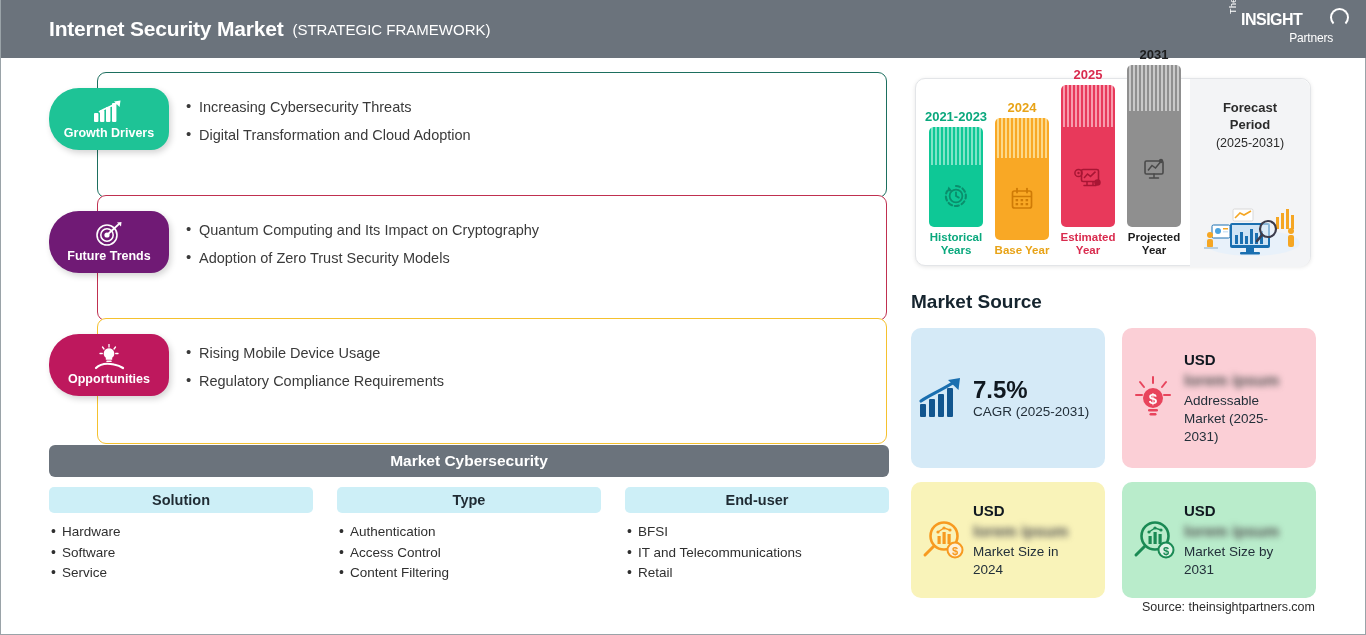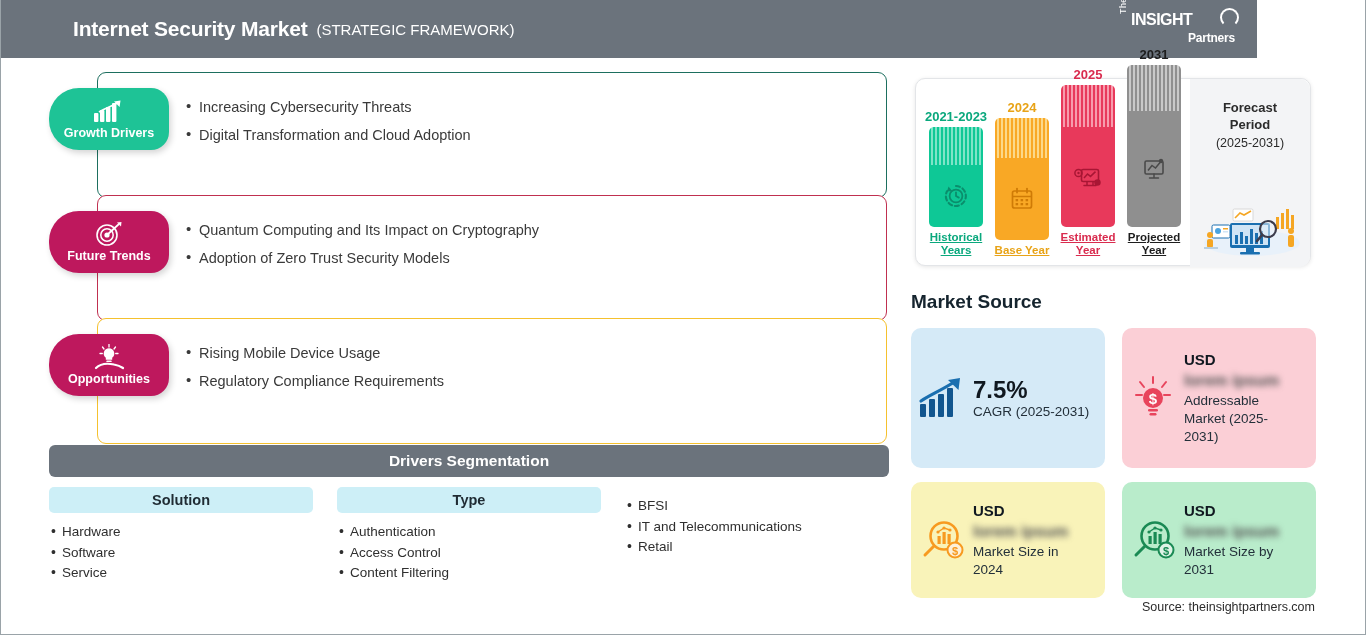--- a/index.html
+++ b/index.html
@@ -13,23 +13,23 @@
     position: relative;
     width: 1366px; height: 635px;
     background: #ffffff;
     border: 1px solid #9aa3a8;
     border-top: none;
   }
 
   
   .header {
     position: absolute; left: 0; top: 0;
-    width: 1256px; height: 58px;
+    width: 1366px; height: 58px;
     background: #6b737c;
-    display: flex; align-items: center; padding-left: 24px;
+    display: flex; align-items: center;
   }
   .header-title {
     margin-left: 48px;
     color: #ffffff;
     font-size: 21px; font-weight: bold;
     letter-spacing: -0.2px;
     white-space: nowrap;
   }
   .header-sub {
     margin-left: 9px;
@@ -48,22 +48,22 @@
     font-size: 9px; line-height: 9px;
     transform: rotate(-90deg); transform-origin: left top;
     letter-spacing: 0.4px;
   }
   .logo-insight {
     position: absolute; left: 12px; top: 3px;
     font-size: 16px; font-weight: bold;
     letter-spacing: -0.5px;
   }
   .logo-partners {
-    position: absolute; right: 4px; top: 23px;
-    font-size: 12px; font-weight: bold;
+    position: absolute; right: 16px; top: 23px;
+    font-size: 12px; font-weight: normal;
     letter-spacing: -0.2px;
   }
   .logo-ring {
     position: absolute; right: 0px; top: 0px;
     width: 19px; height: 19px;
     border: 2.5px solid #ffffff;
     border-radius: 50%;
     border-bottom-color: transparent;
   }
 
@@ -101,21 +101,21 @@
     position: absolute; left: 48px; top: 30px;
     width: 120px; height: 62px;
     border-radius: 30px 18px 18px 30px;
     color: #ffffff;
     display: flex; flex-direction: column;
     align-items: center; justify-content: center;
     box-shadow: 2px 3px 6px rgba(0,0,0,0.17);
     z-index: 4;
   }
   .badge.green  { background: #1ec396; }
-  .badge.red    { background: #be185d; }
+  .badge.red    { background: #701a75; }
   .badge.yellow { background: #be185d; }
   .badge-icon { height: 26px; display: flex; align-items: flex-end; }
   .badge-label {
     font-size: 12.5px; font-weight: bold;
     margin-top: 2px; white-space: nowrap;
   }
 
   
   .seg { position: absolute; left: 48px; top: 445px; width: 840px; }
   .seg-title {
@@ -172,21 +172,21 @@
   }
   .fc-bar .stripe {
     position: absolute; left: 0; top: 0; width: 100%;
   }
   .fc-bar .solid {
     position: absolute; left: 0; bottom: 0; width: 100%;
     display: flex; align-items: center; justify-content: center;
   }
   .fc-caption {
     font-size: 11.5px; font-weight: bold; text-align: center;
-    line-height: 13px; margin-top: 4px; text-decoration: underline;
+    line-height: 13px; margin-top: 4px;
   }
   .fc-side {
     width: 120px; height: 188px;
     background: #f3f4f6;
     border-radius: 0 10px 10px 0;
     display: flex; flex-direction: column;
     align-items: center; padding-top: 20px;
     position: relative;
   }
   .fc-side-title {
@@ -307,21 +307,21 @@
             <rect x="13.3" y="16.6" width="5.4" height="1.5" fill="#fff" rx="0.7"></rect>
             <path d="M3 24 C8 19, 14 19, 21 20.5 C25 21.2, 28 22.6, 30 24" stroke="#fff" stroke-width="2.2" fill="none" stroke-linecap="round"></path>
           </svg>
         </span>
         <span class="badge-label">Opportunities</span>
       </div>
     </div>
   </div>
 
   <div class="seg">
-    <div class="seg-title">Drivers Segmentation</div>
+    <div class="seg-title">Market Cybersecurity</div>
     <div class="seg-cols">
 
       <div class="seg-col">
         <div class="seg-head">Solution</div>
         <div class="seg-list">
           <div class="seg-item">Hardware</div>
           <div class="seg-item">Software</div>
           <div class="seg-item">Service</div>
         </div>
       </div>
@@ -329,20 +329,21 @@
       <div class="seg-col">
         <div class="seg-head">Type</div>
         <div class="seg-list">
           <div class="seg-item">Authentication</div>
           <div class="seg-item">Access Control</div>
           <div class="seg-item">Content Filtering</div>
         </div>
       </div>
 
       <div class="seg-col">
+        <div class="seg-head">End-user</div>
         <div class="seg-list">
           <div class="seg-item">BFSI</div>
           <div class="seg-item">IT and Telecommunications</div>
           <div class="seg-item">Retail</div>
         </div>
       </div>
 
     </div>
   </div>
 

